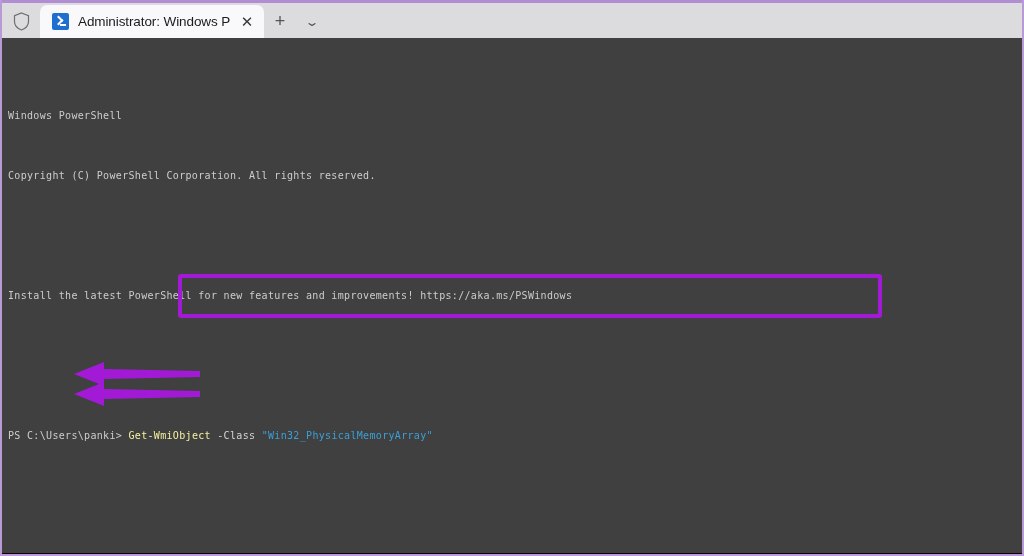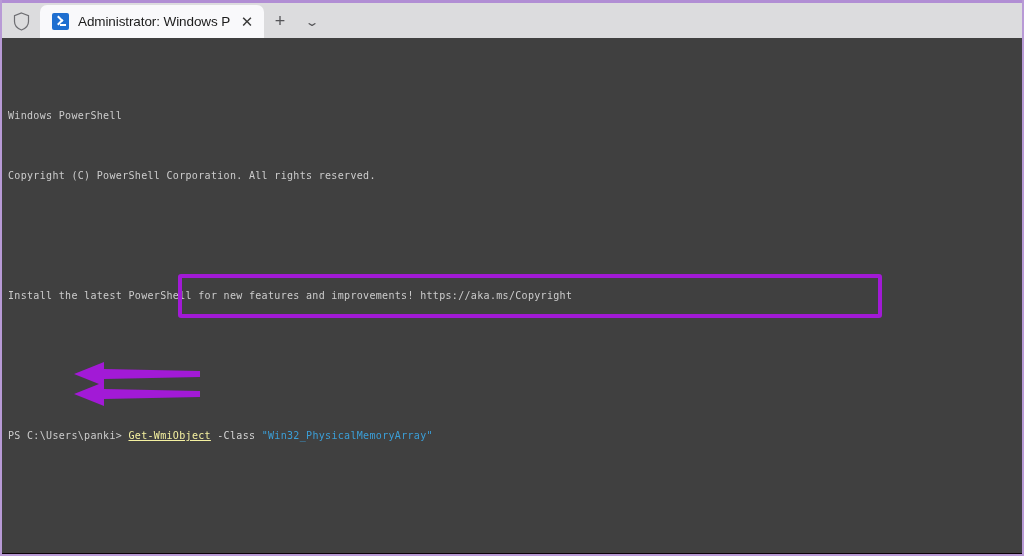--- a/index.html
+++ b/index.html
@@ -111,21 +111,21 @@
     font-size: 10px;
     line-height: 20px;
     color: #cccccc;
     white-space: pre;
     letter-spacing: 0.32px;
   }
   .line { height: 20px; }
   .blank { height: 20px; }
 
   .c-white  { color: #cccccc; }
-  .c-yellow { color: #f5f1a0; text-decoration: underline; }
+  .c-yellow { color: #f5f1a0; }
   .c-cyan   { color: #3b9fd8; }
   .c-grey   { color: #d4d4d4; }
 
   
   #cmd-highlight {
     position: absolute;
     left: 176px; top: 274px;
     width: 704px; height: 44px;
     border: 4px solid #a21ad6;
     border-radius: 3px;
@@ -163,21 +163,21 @@
     <div class="tb-btn" id="tab-menu">
         <span>⌄</span>
       </div>
   </div>
 
   <div id="terminal">
 
     <div class="line c-white">Windows PowerShell</div>
     <div class="line c-white">Copyright (C) PowerShell Corporation. All rights reserved.</div>
     <div class="blank"></div>
-    <div class="line c-white">Install the latest PowerShell for new features and improvements! https://aka.ms/Copyright</div>
+    <div class="line c-white">Install the latest PowerShell for new features and improvements! https://aka.ms/PSWindows</div>
     <div class="blank"></div>
 
     <div class="line"><span class="c-white">PS C:\Users\panki&gt;</span><span class="c-white"> </span><span class="c-yellow">Get-WmiObject</span><span class="c-white"> </span><span class="c-grey">-Class</span><span class="c-white"> </span><span class="c-cyan">"Win32_PhysicalMemoryArray"</span></div>
 
     <div class="blank"></div>
     
     
     
     
     

